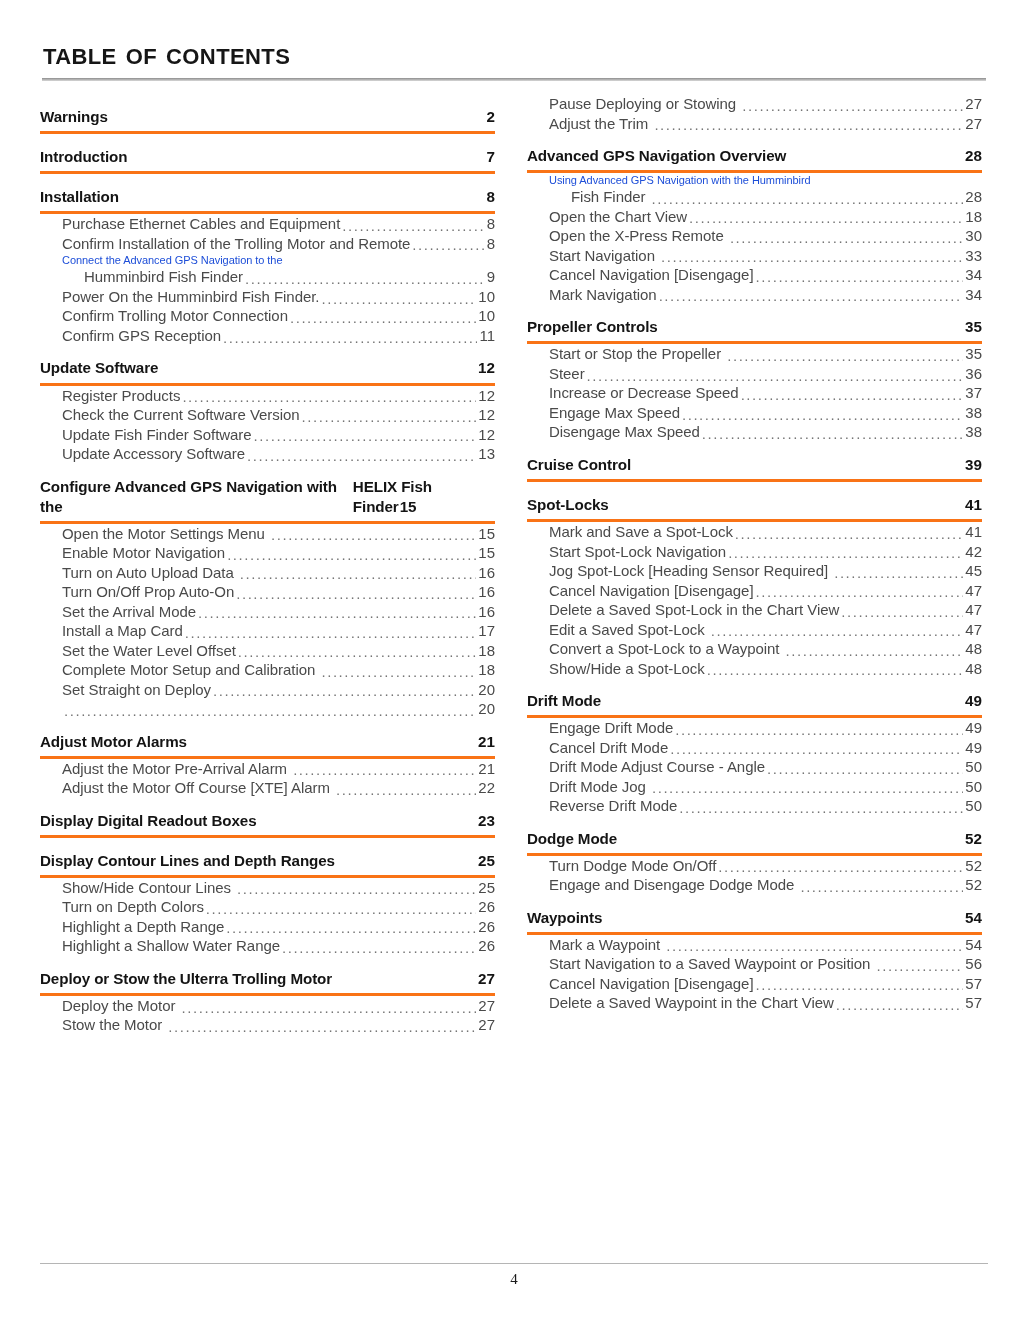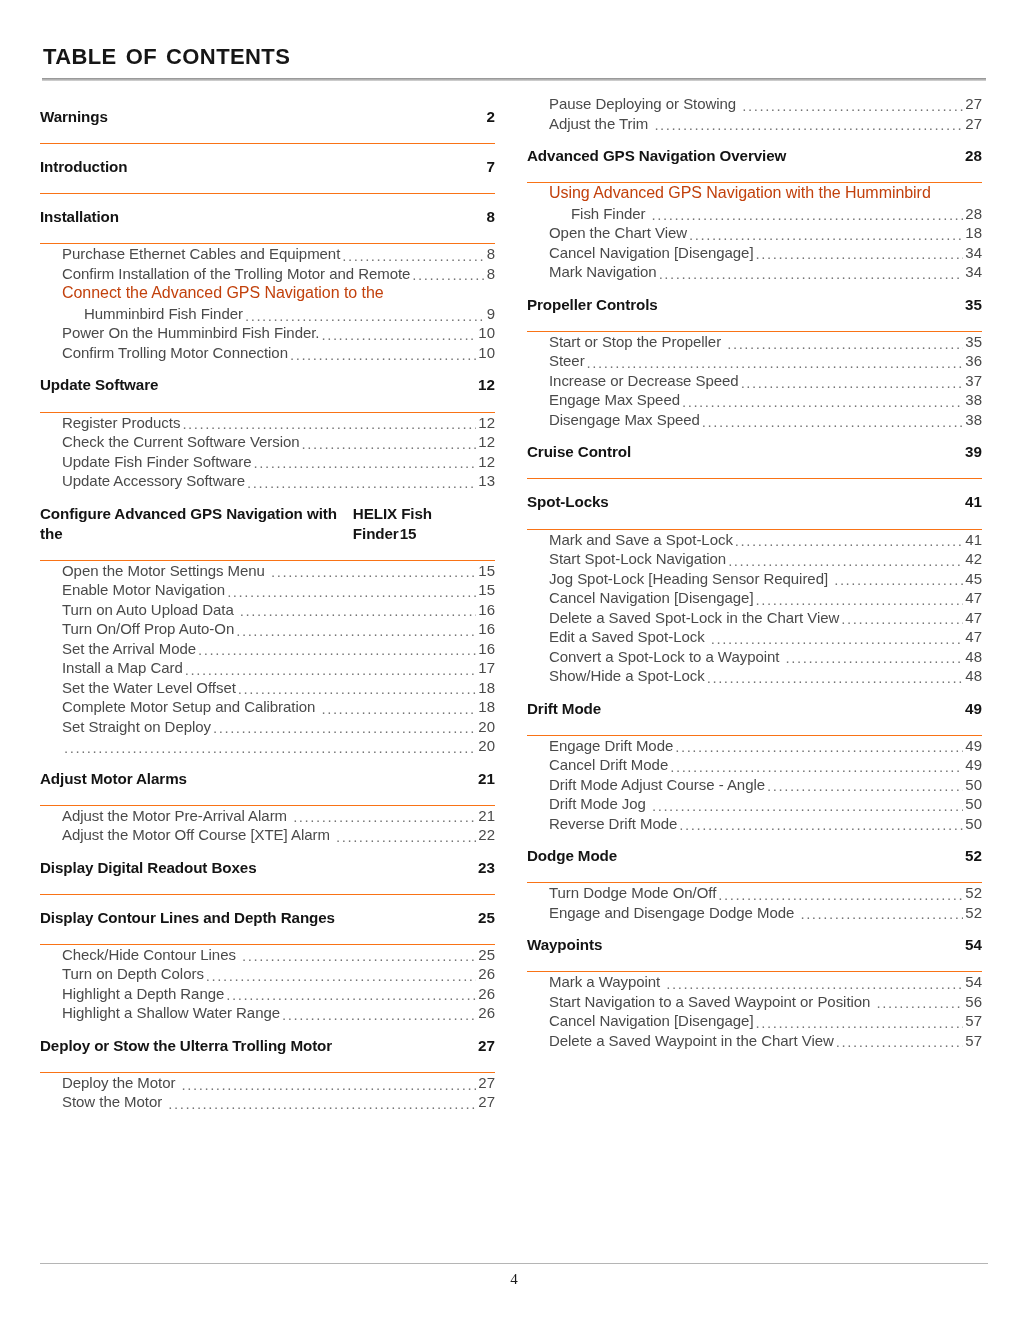--- a/index.html
+++ b/index.html
@@ -57,22 +57,22 @@
     display: flex;
     align-items: flex-end;
     width: 100%;
     box-sizing: border-box;
   }
 
   
   .entry.lvl1 {
     margin-top: 13px;
     margin-bottom: 0;
-    padding-bottom: 16px;
-    border-bottom: 1px solid #f97316;
+    padding-bottom: 4px;
+    border-bottom: 3px solid #f97316;
     align-items: flex-end;
   }
   .entry.lvl1 .etext {
     font-size: 15.2px;
     font-weight: bold;
     color: #141414;
     line-height: 1.32;
     letter-spacing: -0.1px;
   }
   .entry.lvl1 .epage {
@@ -128,22 +128,22 @@
 
   .etext { white-space: pre-wrap; }
   .epage { white-space: nowrap; padding-left: 1px; }
 
   
   .entry.lvl2.wrap {
     display: block;
     position: relative;
   }
   .entry.lvl2.wrap .wrapline1 {
-    font-size: 16px;
-    color: #c2410c;
+    font-size: 11px;
+    color: #1d4ed8;
     line-height: 1.30;
     display: block;
   }
   .entry.lvl2.wrap .wrapline2 {
     display: flex;
     align-items: center;
     padding-left: 22px;
   }
 
   
@@ -211,20 +211,25 @@
         <div class="entry lvl2">
           <span class="etext">Power On the Humminbird Fish Finder.</span>
           <span class="leader"></span>
           <span class="epage">10</span>
         </div>
         <div class="entry lvl2">
           <span class="etext">Confirm Trolling Motor Connection</span>
           <span class="leader"></span>
           <span class="epage">10</span>
         </div>
+        <div class="entry lvl2">
+          <span class="etext">Confirm GPS Reception</span>
+          <span class="leader"></span>
+          <span class="epage">11</span>
+        </div>
         <div class="entry lvl1">
           <span class="etext">Update Software</span>
           <span class="spacer"></span>
           <span class="epage">12</span>
         </div>
         <div class="entry lvl2">
           <span class="etext">Register Products</span>
           <span class="leader"></span>
           <span class="epage">12</span>
         </div>
@@ -315,21 +320,21 @@
           <span class="etext">Display Digital Readout Boxes</span>
           <span class="spacer"></span>
           <span class="epage">23</span>
         </div>
         <div class="entry lvl1">
           <span class="etext">Display Contour Lines and Depth Ranges</span>
           <span class="spacer"></span>
           <span class="epage">25</span>
         </div>
         <div class="entry lvl2">
-          <span class="etext">Check/Hide Contour Lines </span>
+          <span class="etext">Show/Hide Contour Lines </span>
           <span class="leader"></span>
           <span class="epage">25</span>
         </div>
         <div class="entry lvl2">
           <span class="etext">Turn on Depth Colors</span>
           <span class="leader"></span>
           <span class="epage">26</span>
         </div>
         <div class="entry lvl2">
           <span class="etext">Highlight a Depth Range</span>
@@ -380,20 +385,30 @@
             <span class="leader"></span>
             <span class="epage">28</span>
           </div>
         </div>
         <div class="entry lvl2">
           <span class="etext">Open the Chart View</span>
           <span class="leader"></span>
           <span class="epage">18</span>
         </div>
         <div class="entry lvl2">
+          <span class="etext">Open the X-Press Remote </span>
+          <span class="leader"></span>
+          <span class="epage">30</span>
+        </div>
+        <div class="entry lvl2">
+          <span class="etext">Start Navigation </span>
+          <span class="leader"></span>
+          <span class="epage">33</span>
+        </div>
+        <div class="entry lvl2">
           <span class="etext">Cancel Navigation [Disengage]</span>
           <span class="leader"></span>
           <span class="epage">34</span>
         </div>
         <div class="entry lvl2">
           <span class="etext">Mark Navigation</span>
           <span class="leader"></span>
           <span class="epage">34</span>
         </div>
         <div class="entry lvl1">

